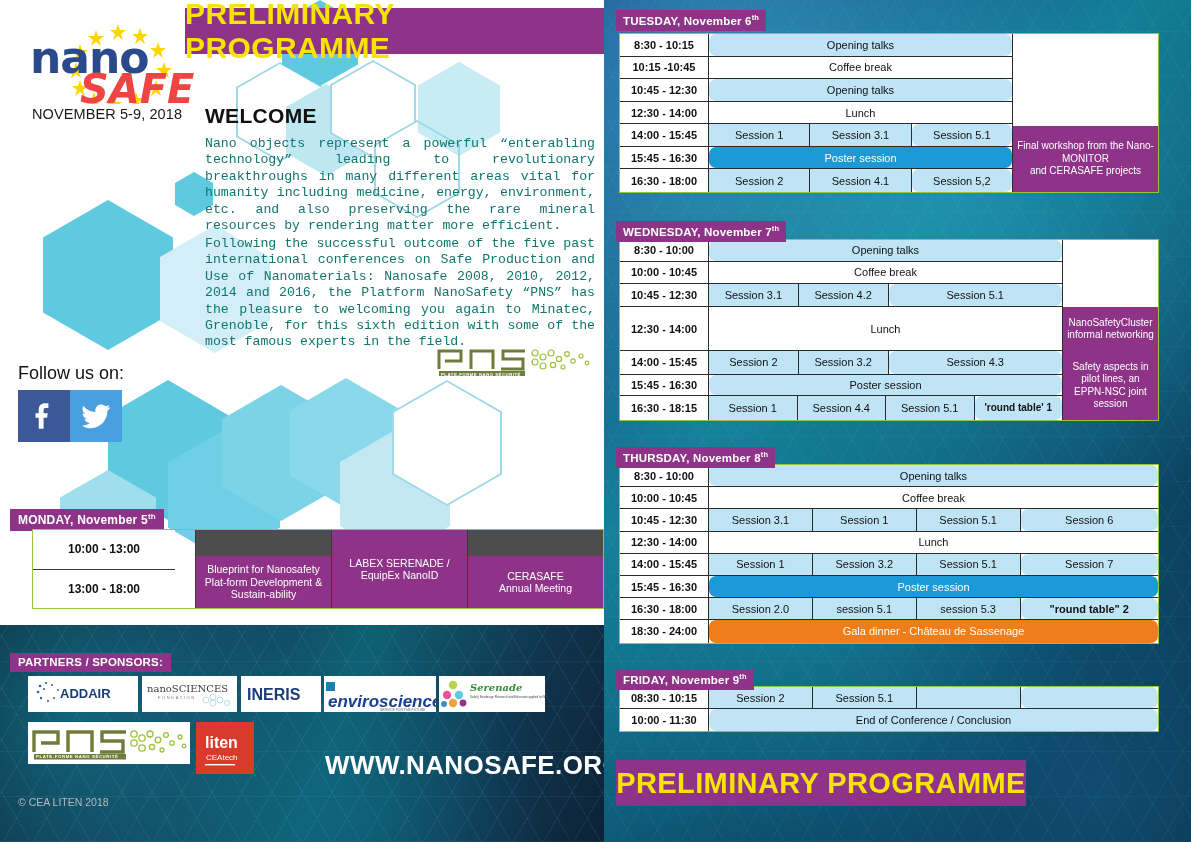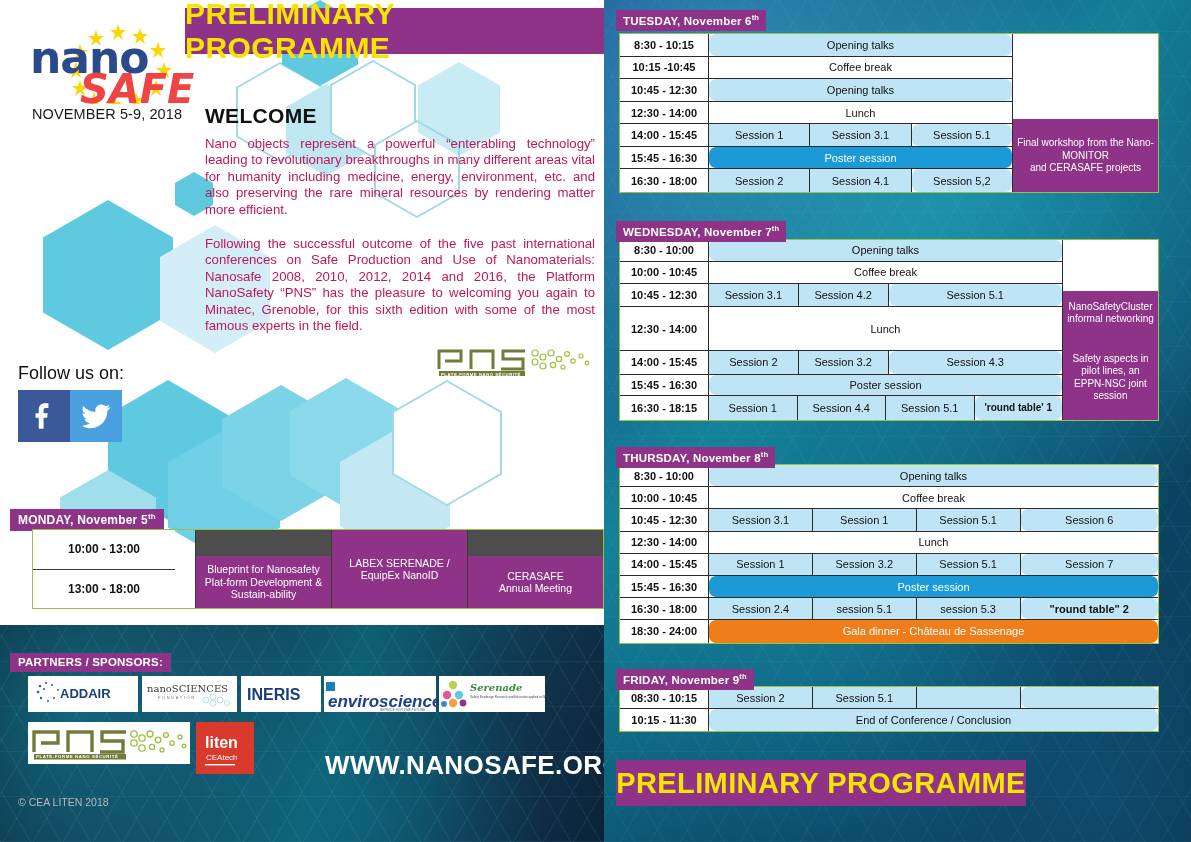--- a/index.html
+++ b/index.html
@@ -34,22 +34,22 @@
 
   
   .prelim-top{position:absolute;left:185px;top:8px;width:419px;height:46px;background:#8e3387;
     display:flex;align-items:center;justify-content:center;}
   .prelim-top span{color:#f5e400;font-size:30px;font-weight:bold;letter-spacing:0.4px;
     font-family:"Liberation Sans",sans-serif;}
 
   
   .welcome-h{position:absolute;left:205px;top:104px;font-size:21px;font-weight:bold;color:#111;
     letter-spacing:0.3px;}
-  .welcome-p{position:absolute;width:390px;font-size:13.2px;line-height:16.4px;color:#be185d;
-    text-align:justify;text-justify:inter-word;}
+  .welcome-p{position:absolute;width:390px;font-size:13.2px;line-height:16.4px;color:#0f766e;
+    text-align:justify;text-justify:inter-word;font-family:Liberation Mono, monospace;}
   .wp1{left:205px;top:136px;}
   .wp2{left:205px;top:236px;}
 
   
   .follow-label{position:absolute;left:18px;top:363px;font-size:18px;color:#111;}
   .social{position:absolute;top:390px;width:52px;height:52px;display:flex;align-items:center;justify-content:center;}
   .fb{left:18px;background:#3b5998;}
   .tw{left:70px;background:#4a9fe0;}
   .social svg{width:34px;height:34px;fill:#fff;}
 
@@ -116,21 +116,21 @@
   .s-row{display:flex;border-bottom:1.2px solid #2b2b2b;box-sizing:border-box;border-left:1.2px solid #2b2b2b;}
   .s-row:last-child{border-bottom:none;}
   .cell{display:flex;align-items:center;justify-content:center;text-align:center;font-size:11px;color:#111;
     border-right:1.2px solid #2b2b2b;box-sizing:border-box;padding:1px 2px;line-height:12px;}
   .cell:last-child{border-right:none;border-radius:7px;}
   .c-light{background:#bfe4f5;}
   .c-white{background:#ffffff;}
   .c-poster{background:#1b9ad7;color:#fff;}
   .c-gala{background:#ef7d1a;color:#fff;}
   .side-purple{background:#8e3387;color:#fff;font-size:10px;line-height:12.2px;
-    display:flex;align-items:center;justify-content:center;text-align:center;padding:18px 4px;
+    display:flex;align-items:center;justify-content:center;text-align:center;padding:10px 4px;
     box-sizing:border-box;border-left:1.2px solid #2b2b2b;}
 
   .prelim-bottom{position:absolute;left:616px;top:760px;width:410px;height:46px;background:#8e3387;
     display:flex;align-items:center;justify-content:center;z-index:4;}
   .prelim-bottom span{color:#f5e400;font-size:29px;font-weight:bold;letter-spacing:0.4px;}
 </style>
 </head>
 <body>
 
 <div id="poster">
@@ -482,38 +482,38 @@
       <div class="s-row" style="height:22.2px">
         <div class="cell c-light" style="flex:1">Session 1</div>
         <div class="cell c-light" style="flex:1">Session 3.2</div>
         <div class="cell c-light" style="flex:1">Session 5.1</div>
         <div class="cell c-light" style="flex:1.35">Session 7</div>
         </div>
       <div class="s-row" style="height:22.2px">
         <div class="cell c-poster" style="flex:4">Poster session</div>
         </div>
       <div class="s-row" style="height:22.2px">
-        <div class="cell c-light" style="flex:1">Session 2.4</div>
+        <div class="cell c-light" style="flex:1">Session 2.0</div>
         <div class="cell c-light" style="flex:1">session 5.1</div>
         <div class="cell c-light" style="flex:1">session 5.3</div>
         <div class="cell c-light" style="flex:1.35;font-weight:bold">"round table" 2</div>
         </div>
       <div class="s-row" style="height:22.2px">
         <div class="cell c-gala" style="flex:4">Gala dinner  -  Château de Sassenage</div>
         </div>
     </div>
   </div>
 
   <div class="day-tag" style="left:616px;top:669px;">
     <span>FRIDAY, November 9</span><sup>th</sup>
   </div>
   <div class="sched" style="left:619px;top:686px;width:540px;height:46px;">
     <div class="s-times">
       <div class="s-time" style="height:22px">08:30 - 10:15</div>
-      <div class="s-time" style="height:22px">10:15 - 11:30</div>
+      <div class="s-time" style="height:22px">10:00 - 11:30</div>
     </div>
     <div class="s-grid" style="flex:1;">
       <div class="s-row" style="height:22px">
         <div class="cell c-light" style="flex:1">Session 2</div>
         <div class="cell c-light" style="flex:1">Session 5.1</div>
         <div class="cell c-light" style="flex:1"></div>
         <div class="cell c-light" style="flex:1.35"></div>
         </div>
       <div class="s-row" style="height:22px">
         <div class="cell c-light" style="flex:4">End of Conference / Conclusion</div>

